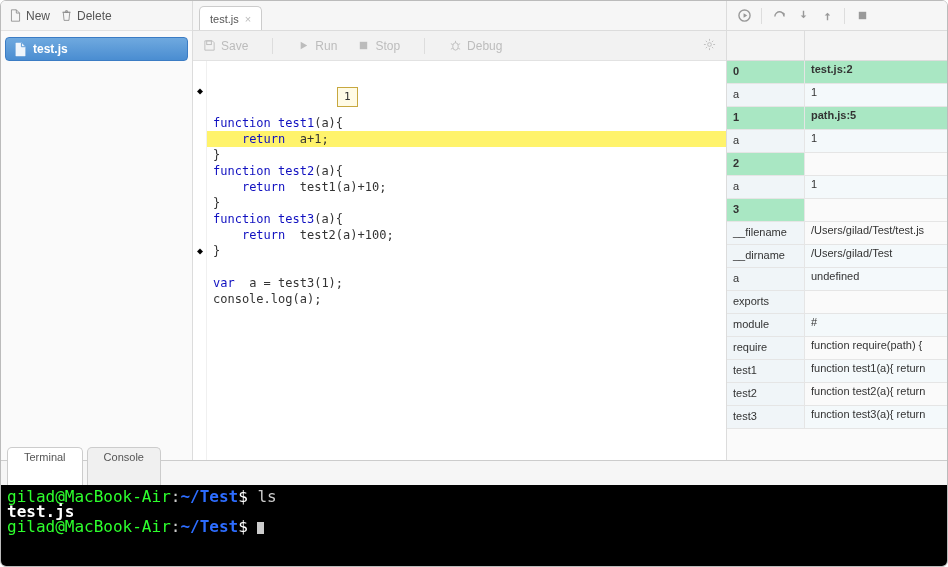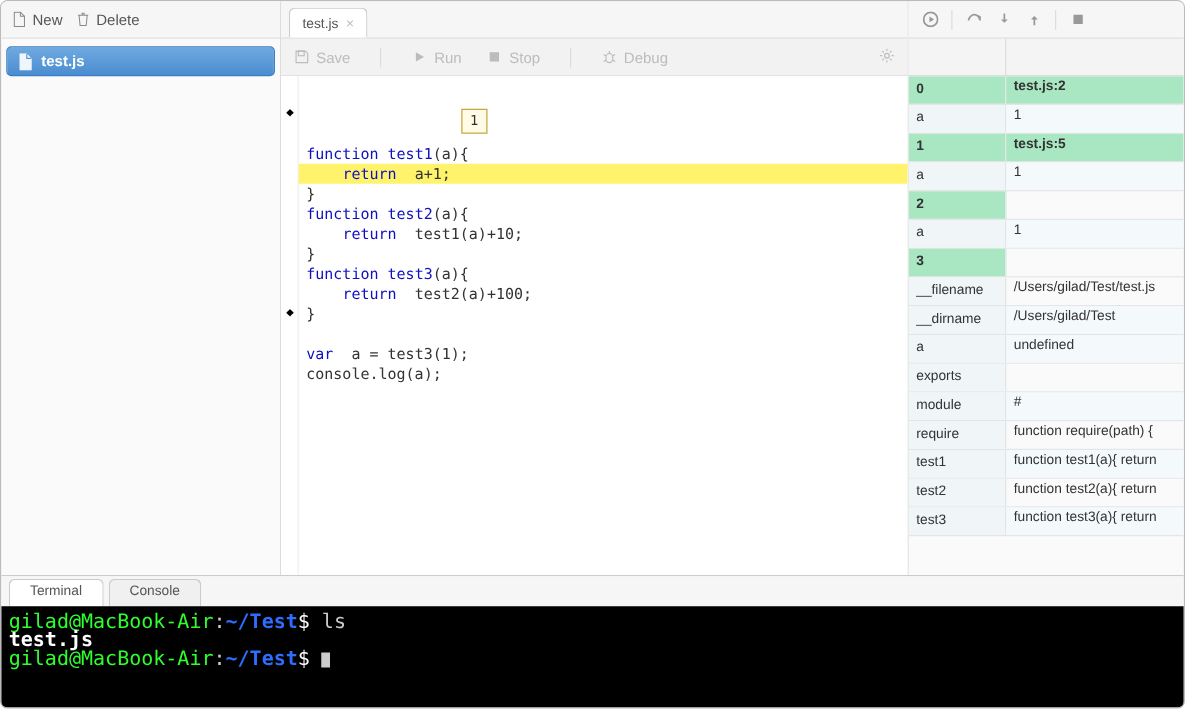--- a/index.html
+++ b/index.html
@@ -1,20 +1,20 @@
 <!DOCTYPE html>
 <html><head>
 <meta charset="utf-8">
 <style>
   *{box-sizing:border-box;margin:0;padding:0}
   html,body{width:948px;height:567px;font-family:"Lucida Grande","Helvetica Neue",Arial,sans-serif;font-size:12px;color:#333;background:#fff;overflow:hidden}
   .root{display:flex;flex-direction:column;width:948px;height:567px;border:1px solid #bbb;border-radius:6px;overflow:hidden;background:#fbfbfb}
   .main-row{display:flex;flex:1;min-height:0}
   
-  .left-col{width:224px;display:flex;flex-direction:column;border-right:1px solid #dcdcdc;background:#fafafa}
+  .left-col{width:192px;display:flex;flex-direction:column;border-right:1px solid #dcdcdc;background:#fafafa}
   .left-toolbar{height:30px;display:flex;align-items:center;gap:10px;padding:0 8px;border-bottom:1px solid #e2e2e2;background:#f6f6f6}
   .tb-btn{display:flex;align-items:center;gap:4px;color:#555;cursor:pointer}
   .tb-btn svg{width:13px;height:13px}
   .file-tree{flex:1;padding:6px 4px}
   .file-item{display:flex;align-items:center;gap:6px;height:24px;padding:0 8px;border-radius:4px;background:linear-gradient(#6fa9df,#4a8dd1);color:#fff;font-weight:bold;border:1px solid #3b7cc4}
   .file-item svg{width:13px;height:15px}
   
   .center-col{flex:1;display:flex;flex-direction:column;min-width:0;border-right:1px solid #dcdcdc}
   .tab-strip{height:30px;display:flex;align-items:flex-end;padding:0 6px;background:#f6f6f6;border-bottom:1px solid #dcdcdc}
   .tab{display:flex;align-items:center;gap:6px;height:24px;padding:0 10px;background:#fff;border:1px solid #ccc;border-bottom:none;border-radius:5px 5px 0 0;font-size:11px;color:#555}
@@ -45,21 +45,21 @@
   .var-header .c2{flex:1}
   .var-table{flex:1;overflow:hidden;font-size:11px}
   .var-row{display:flex;height:23px;align-items:stretch;border-bottom:1px solid #e5e5e5}
   .var-row .c1{width:78px;padding:4px 6px;border-right:1px solid #e5e5e5;overflow:hidden;white-space:nowrap;background:#f0f5f8}
   .var-row .c2{flex:1;padding:2px 6px;overflow:hidden;white-space:nowrap}
   .var-row.frame .c1,.var-row.frame .c2{background:#a9e7c3;font-weight:bold}
   .var-row.alt .c2{background:#f4f9fb}
   
   .bottom{height:106px;display:flex;flex-direction:column;border-top:1px solid #ccc}
   .bottom-tabs{height:24px;display:flex;align-items:flex-end;padding:0 6px;gap:4px;background:#f6f6f6}
-  .btab{height:22px;padding:3px 16px;border:1px solid #ccc;border-bottom:none;border-radius:5px 5px 0 0;background:#fff;font-size:11px;color:#555;cursor:pointer}
+  .btab{height:38px;padding:3px 16px;border:1px solid #ccc;border-bottom:none;border-radius:5px 5px 0 0;background:#fff;font-size:11px;color:#555;cursor:pointer}
   .btab.inactive{background:#f0f0f0}
   .term{flex:1;background:#000;color:#ccc;font-family:Menlo,Monaco,Consolas,monospace;font-size:16px;line-height:15px;padding:4px 6px;white-space:pre}
   .t-user{color:#2dff2d}
   .t-host{color:#2dff2d}
   .t-path{color:#2d6dff;font-weight:bold}
   .t-dollar{color:#fff}
   .t-out{color:#fff;font-weight:bold}
   .cursor{display:inline-block;width:7px;height:12px;background:#ccc;vertical-align:middle}
 </style>
 </head>
@@ -202,21 +202,21 @@
           <div class="var-row frame">
             <div class="c1">0</div>
             <div class="c2">test.js:2</div>
           </div>
           <div class="var-row alt">
             <div class="c1">a</div>
             <div class="c2">1</div>
           </div>
           <div class="var-row frame">
             <div class="c1">1</div>
-            <div class="c2">test.js:5</div>
+            <div class="c2">path.js:5</div>
           </div>
           <div class="var-row alt">
             <div class="c1">a</div>
             <div class="c2">1</div>
           </div>
           <div class="var-row frame">
             <div class="c1">2</div>
           </div>
           <div class="var-row alt">
             <div class="c1">a</div>

